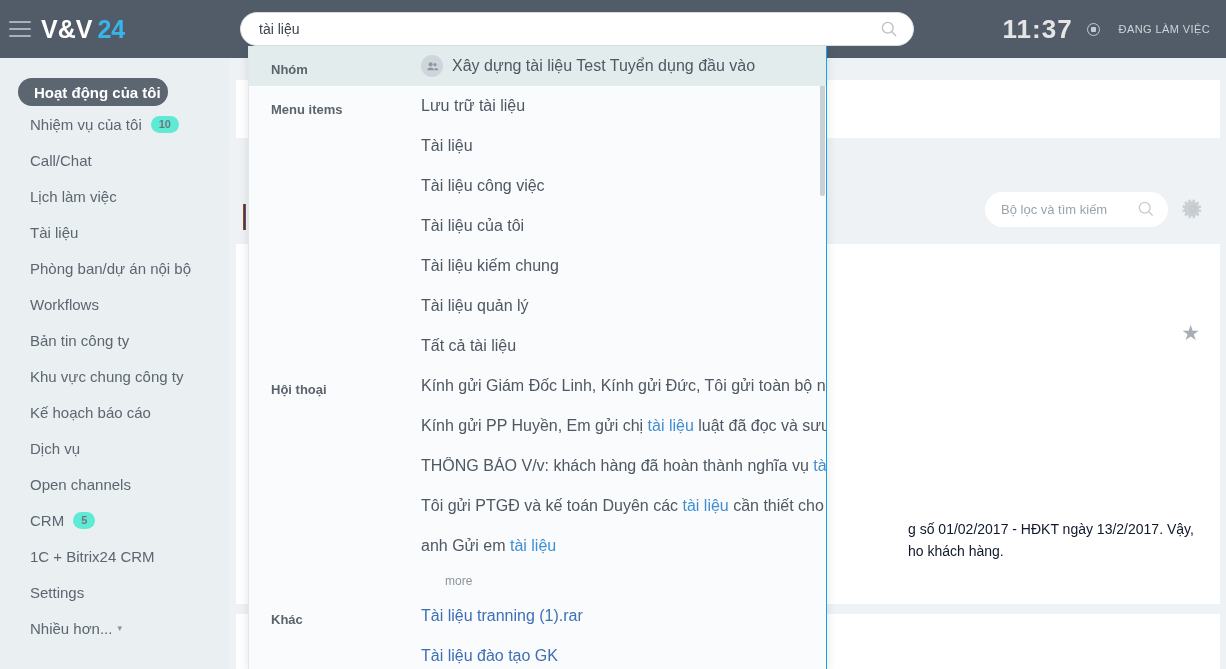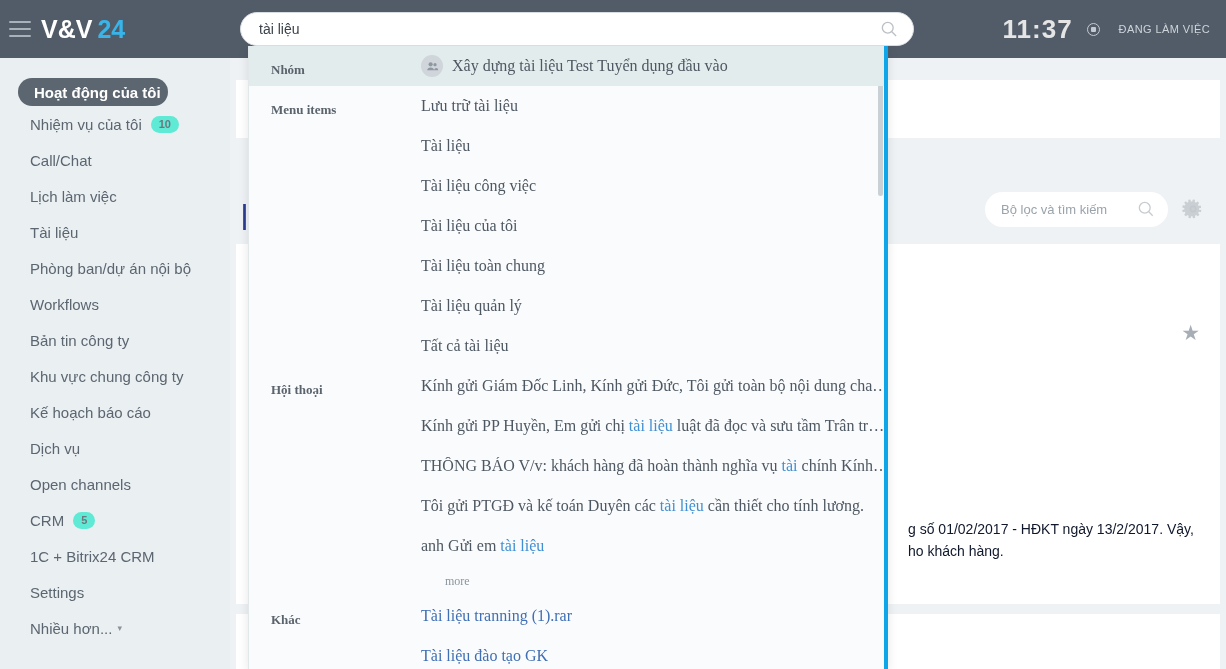--- a/index.html
+++ b/index.html
@@ -138,28 +138,27 @@
     white-space: nowrap; line-height: 22px;
   }
   .bgmeta {
     position: absolute; font-size: 12px; color: #707a83;
     white-space: nowrap;
   }
 
   
   .dropdown {
     position: absolute; left: 248px; top: 46px;
-    width: 640px; height: 623px;
+    width: 579px; height: 623px;
     background: #fafbfc;
     border-left: 1px solid #e2e7ea;
-    border-right: 4px solid #0ea5e9;
+    border-right: 1px solid #0ea5e9;
     box-shadow: 0 3px 10px rgba(0,0,0,.10);
     z-index: 50;
     overflow: hidden;
-    font-family: Liberation Serif, serif;
   }
   .drow { display: flex; position: relative; }
   .drow.highlight { background: #e3eced; }
   .dlabel {
     width: 172px; flex: 0 0 172px;
     font-size: 13px; font-weight: bold; color: #5b646d;
     padding: 16px 0 0 22px;
   }
   .ditems { flex: 1; padding-right: 14px; }
   .ditem {
@@ -345,21 +344,21 @@
           <div class="ditem">
             <span class="txt">Tài liệu</span>
           </div>
           <div class="ditem">
             <span class="txt">Tài liệu công việc</span>
           </div>
           <div class="ditem">
             <span class="txt">Tài liệu của tôi</span>
           </div>
           <div class="ditem">
-            <span class="txt">Tài liệu toàn chung</span>
+            <span class="txt">Tài liệu kiếm chung</span>
           </div>
           <div class="ditem">
             <span class="txt">Tài liệu quản lý</span>
           </div>
           <div class="ditem">
             <span class="txt">Tất cả tài liệu</span>
           </div>
         </div>
       </div>
       <div class="drow">

